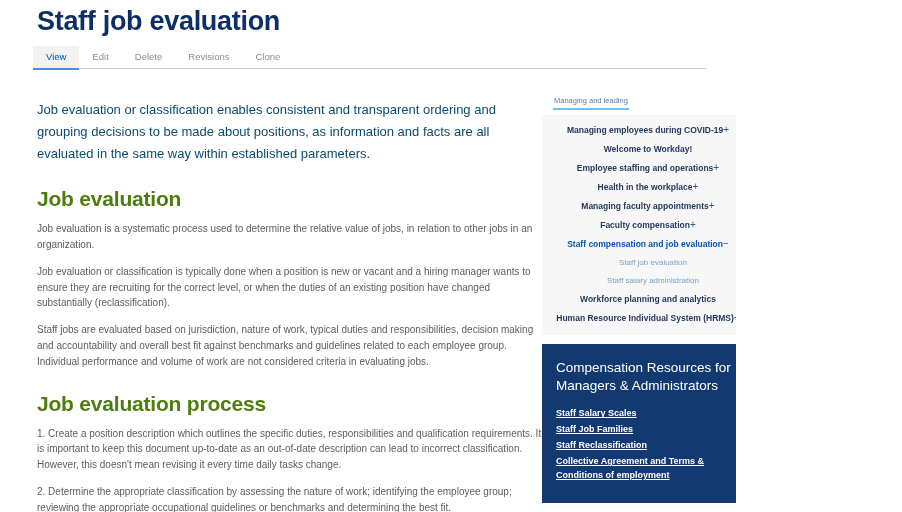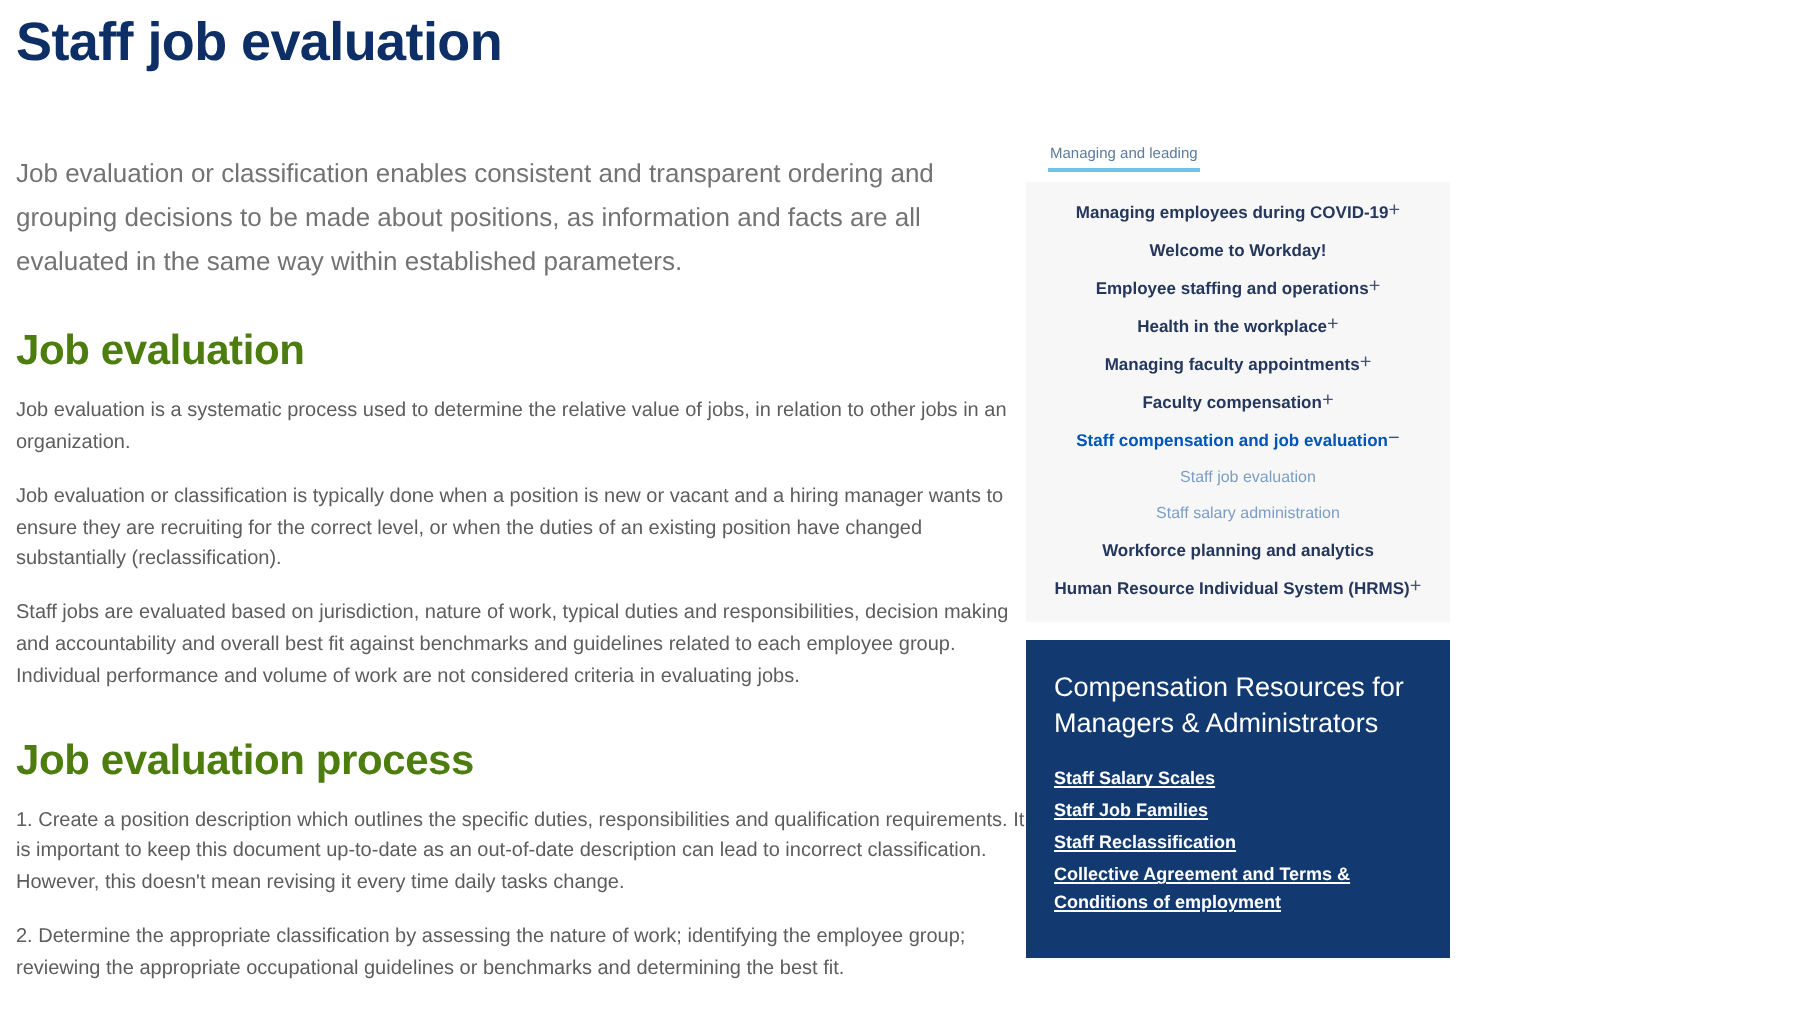--- a/index.html
+++ b/index.html
@@ -1,31 +1,31 @@
 <!DOCTYPE html>
 <html><head>
 <meta charset="utf-8">
 <style>
   * { box-sizing: border-box; }
   html, body { margin: 0; padding: 0; background: #fff; }
   body { font-family: "Liberation Sans", sans-serif; }
-  .page { position: relative; width: 736px; height: 512px; background: #fff; overflow: hidden; }
+  .page { position: relative; width: 736px; height: 512px; background: #fff; overflow: hidden; padding-left: 29px; }
 
   
   .header { padding: 4px 30px 0 8px; }
   .page-title { margin: 2px 0 9px; font-size: 27px; font-weight: bold; color: #0d2f66; letter-spacing: -0.3px; }
   .tabs { display: flex; border-bottom: 1px solid #c9c9c9; margin-left: -4px; }
   .tab { font-size: 9.5px; color: #8c8c8c; padding: 5px 13px 6px; position: relative; cursor: pointer; }
   .tab.active { color: #0055b7; background: #f2f2f2; }
   .tab.active::after { content: ""; position: absolute; left: 0; right: 0; bottom: -2px; height: 2px; background: #4a90d9; }
 
   
   .columns { display: flex; padding: 0 27px 0 8px; }
   .main { width: 505px; flex: none; }
-  .lead { font-size: 13px; color: #737373; line-height: 1.7; margin: 30px 0 14px; }
+  .lead { font-size: 13px; color: #0c4a6e; line-height: 1.7; margin: 30px 0 14px; }
   .section-heading { font-size: 21px; color: #4d7c0f; font-weight: bold; margin: 22px 0 10px; letter-spacing: -0.2px; }
   .body-p { font-size: 10px; color: #5d5d5d; line-height: 1.58; margin: 0 0 11px; }
 
   
   .sidebar { width: 212px; margin-left: auto; margin-top: 20px; flex: none; }
   .nav-label { display: inline-block; font-size: 7.5px; color: #5b7c9d; padding: 0 1px 3px 1px; border-bottom: 2px solid #6ec4e8; margin: 0 0 5px 11px; text-align: center; }
   .nav-block { background: #f7f7f7; padding: 5px 11px 8px; }
   .nav-item { display: flex; justify-content: center; align-items: center; padding: 4.5px 0; font-size: 8.5px; font-weight: bold; color: #25385c; cursor: pointer; }
   .nav-item.active { color: #0055b7; }
   .nav-item.sub { padding-left: 10px; font-weight: normal; color: #7b9ec7; font-size: 8px; }
@@ -35,20 +35,27 @@
   .resource-heading { color: #fff; font-size: 13.5px; font-weight: normal; line-height: 1.35; margin: 0 0 12px; }
   .resource-link { display: block; color: #fff; font-size: 9px; font-weight: bold; text-decoration: underline; line-height: 1.55; margin-bottom: 2px; cursor: pointer; }
 </style>
 </head>
 <body>
 
 <div class="page">
 
   <div class="header">
     <h1 class="page-title">Staff job evaluation</h1>
+    <nav class="tabs">
+      <a class="tab active">View</a>
+      <a class="tab">Edit</a>
+      <a class="tab">Delete</a>
+      <a class="tab">Revisions</a>
+      <a class="tab">Clone</a>
+    </nav>
   </div>
 
   <div class="columns">
 
     <main class="main">
       <p class="lead">Job evaluation or classification enables consistent and transparent ordering and grouping decisions to be made about positions, as information and facts are all evaluated in the same way within established parameters.</p>
 
       <h2 class="section-heading">Job evaluation</h2>
       <p class="body-p">Job evaluation is a systematic process used to determine the relative value of jobs, in relation to other jobs in an organization.</p>
       <p class="body-p">Job evaluation or classification is typically done when a position is new or vacant and a hiring manager wants to ensure they are recruiting for the correct level, or when the duties of an existing position have changed substantially (reclassification).</p>

